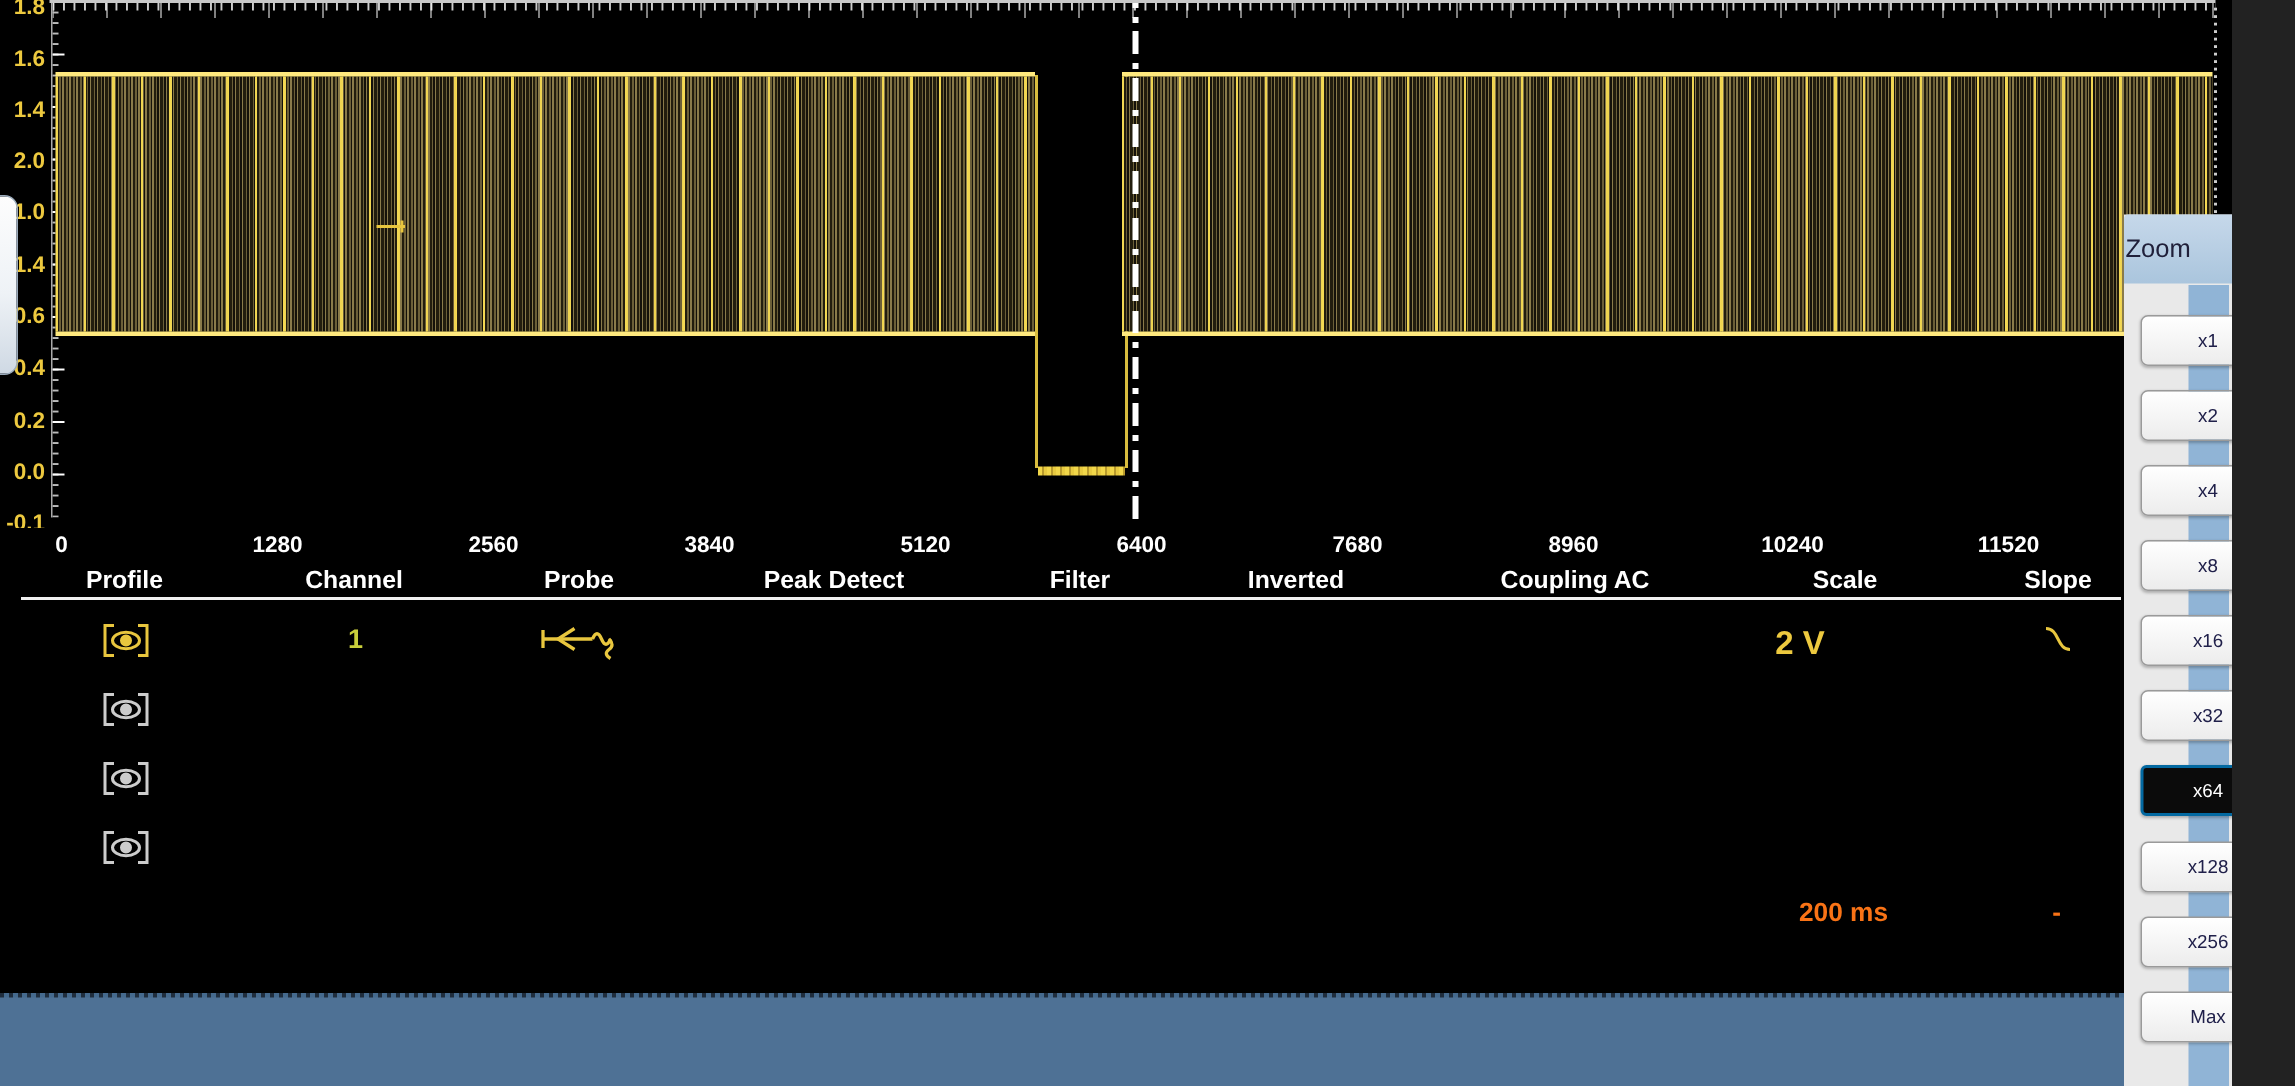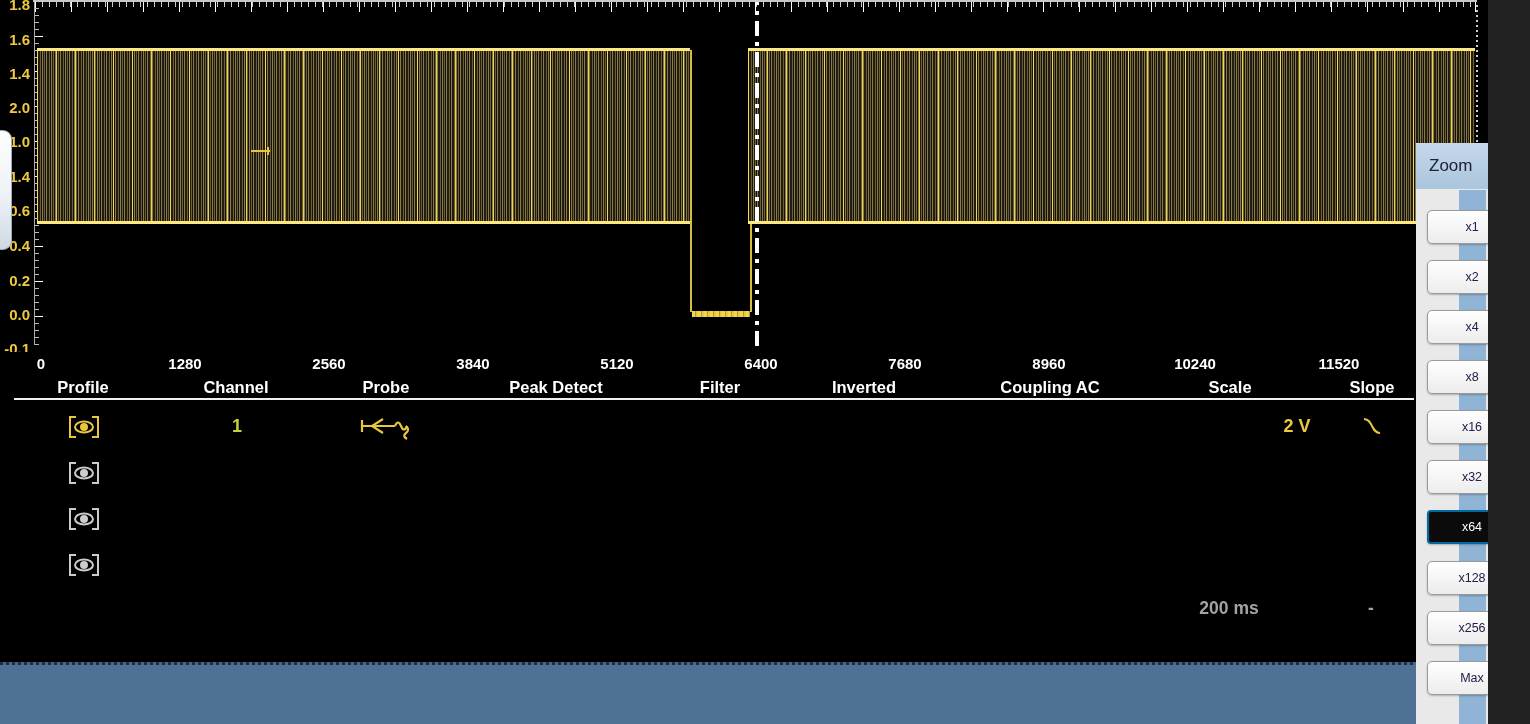--- a/index.html
+++ b/index.html
@@ -44,25 +44,25 @@
     background:linear-gradient(180deg,#fdfdfd 0%,#eef2f6 55%,#cfd9e4 100%);border:1px solid #9aaabb;}
 
   
   .th{position:absolute;top:378px;transform:translateX(-50%);color:#fff;
       font-size:16.5px;font-weight:bold;white-space:nowrap;}
   .headrule{position:absolute;left:14px;top:398px;width:1400px;height:2px;background:#f0f0f0;}
   .eyebtn{position:absolute;left:68px;width:32px;height:24px;background:none;border:0;padding:0;cursor:pointer;}
   .cellval{position:absolute;transform:translateX(-50%);font-weight:bold;white-space:nowrap;}
   .yellow{color:#edc93f;}
   .chan1{color:#c9cf3b;}
-  .white{color:#a3a3a3;}
+  .white{color:#f97316;}
 
   
   .zoompanel{position:absolute;left:1416px;top:143px;width:114px;height:581px;background:#e9e9e9;z-index:5;}
-  .zoomhead{height:46px;line-height:46px;padding-left:13px;font-size:17px;color:#20203a;
+  .zoomhead{height:46px;line-height:46px;padding-left:1px;font-size:17px;color:#20203a;
     background:linear-gradient(180deg,#c6d8ea,#aac5dd);border-radius:3px 0 0 0;}
   .zoomstrip{position:absolute;left:43px;top:47px;width:27px;height:660px;background:#90b4d6;}
   .zbtn{position:absolute;left:11px;width:90px;height:34px;border-radius:5px;
     border:1px solid #9a9a9a;background:linear-gradient(180deg,#ffffff,#ececec);
     color:#20204a;font-size:12.5px;font-family:"Liberation Sans",sans-serif;cursor:pointer;
     box-shadow:0 1px 2px rgba(0,0,0,.25);}
   .zbtn.selected{background:#0b0b0b;color:#fff;border:2px solid #0369a1;border-radius:4px;}
 
   
   .toolbar{position:absolute;left:0;top:662px;width:1416px;height:62px;background:#4e7195;
@@ -163,21 +163,21 @@
   <span class="cellval" style="left:386px;top:412px">
     <svg width="54" height="28" viewBox="0 0 54 28" fill="none" stroke="#e8c63e" stroke-width="2.2">
       <path d="M3,8 V20"></path>
       <path d="M3,14 H36"></path>
       <path d="M24,7 L13,14 L24,21"></path>
       <path d="M36,14 q3,-7 6,0 q3,7 6,0"></path>
       <path d="M47,14 q4,4 0,7 q-4,3 1,6"></path>
     </svg>
   </span>
 
-  <span class="cellval yellow" style="left:1297px;top:416px;font-size:18px">2 V</span>
+  <span class="cellval yellow" style="left:1200px;top:416px;font-size:22px">2 V</span>
 
   <span class="cellval" style="left:1372px;top:414px">
     <svg width="24" height="24" viewBox="0 0 24 24" fill="none" stroke="#e8c63e" stroke-width="2">
       <path d="M4,5 C13,5 11,19 20,19"></path>
     </svg>
   </span>
 
   <span class="cellval white" style="left:1229px;top:598px;font-size:17.5px">200 ms</span>
   <span class="cellval white" style="left:1371px;top:598px;font-size:17.5px">-</span>
 

